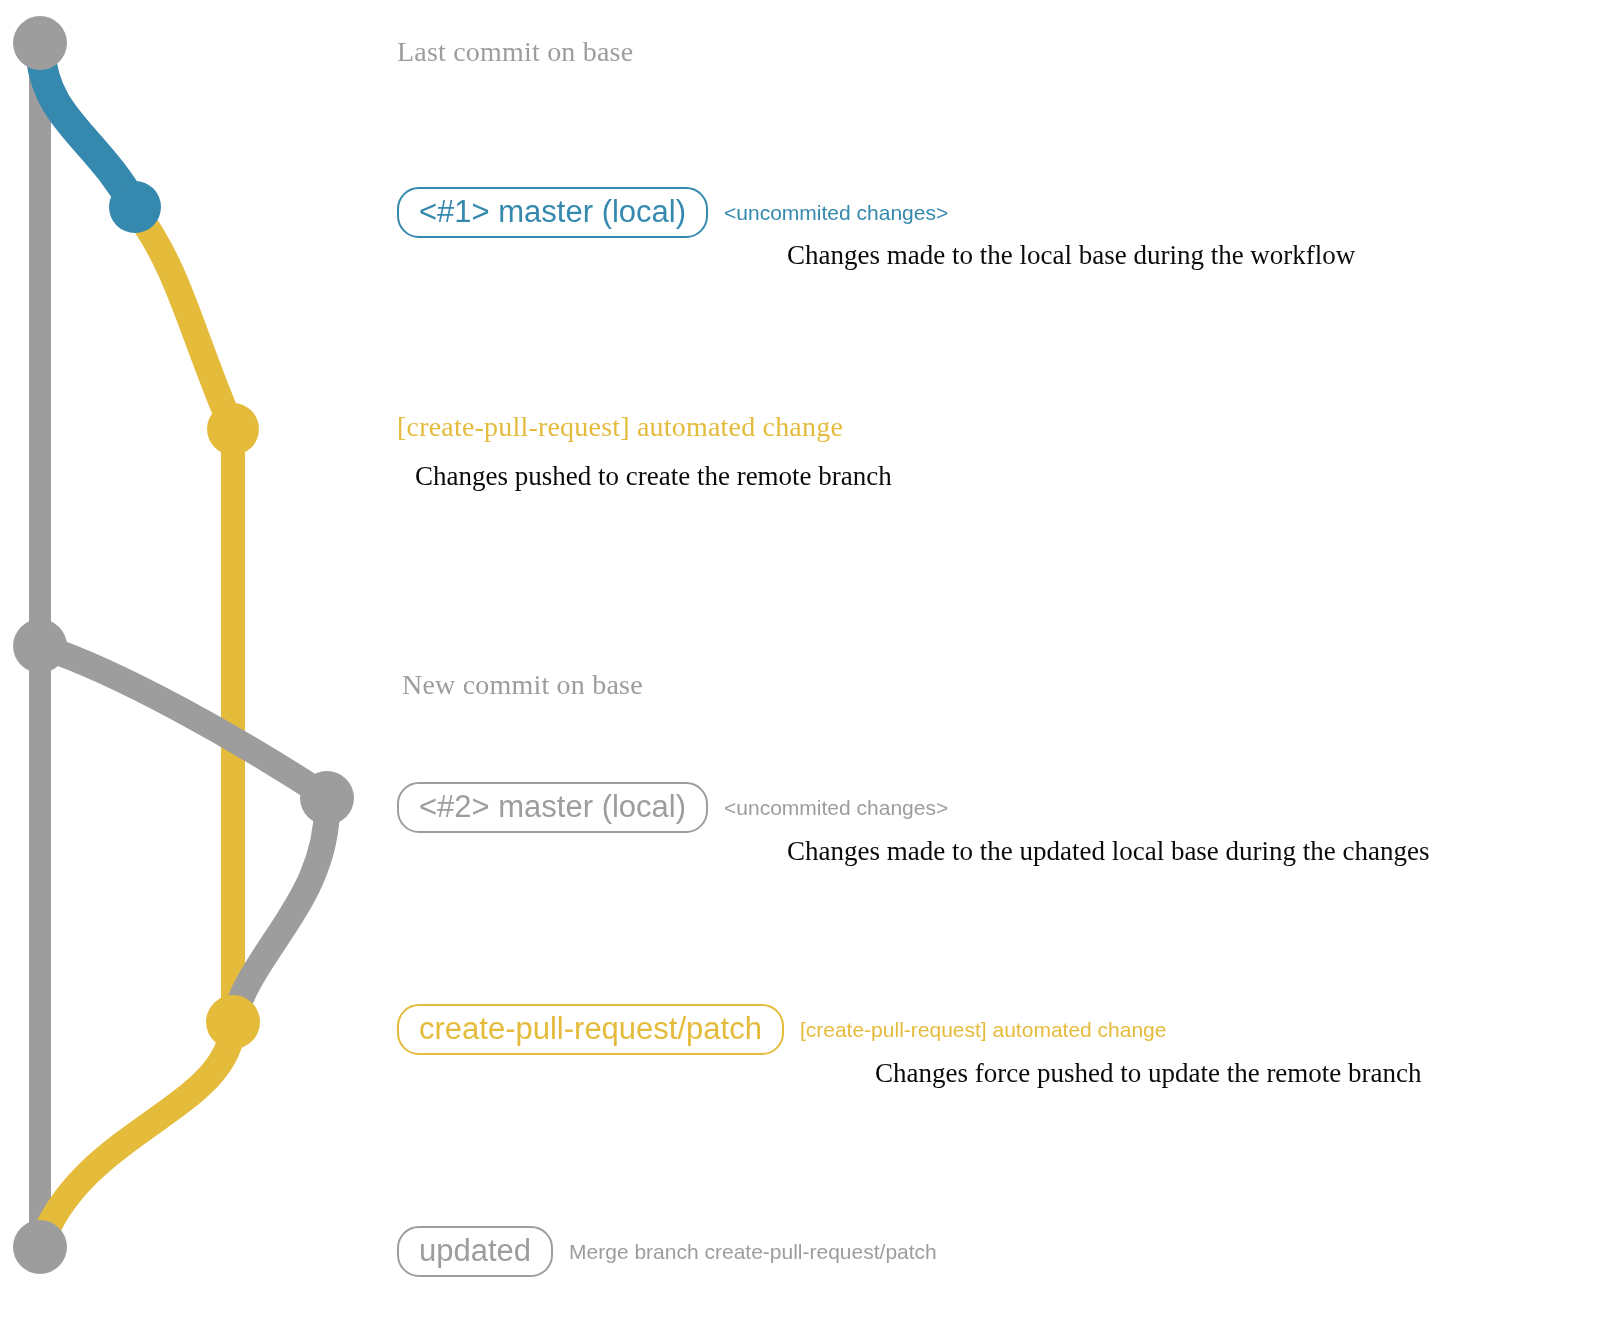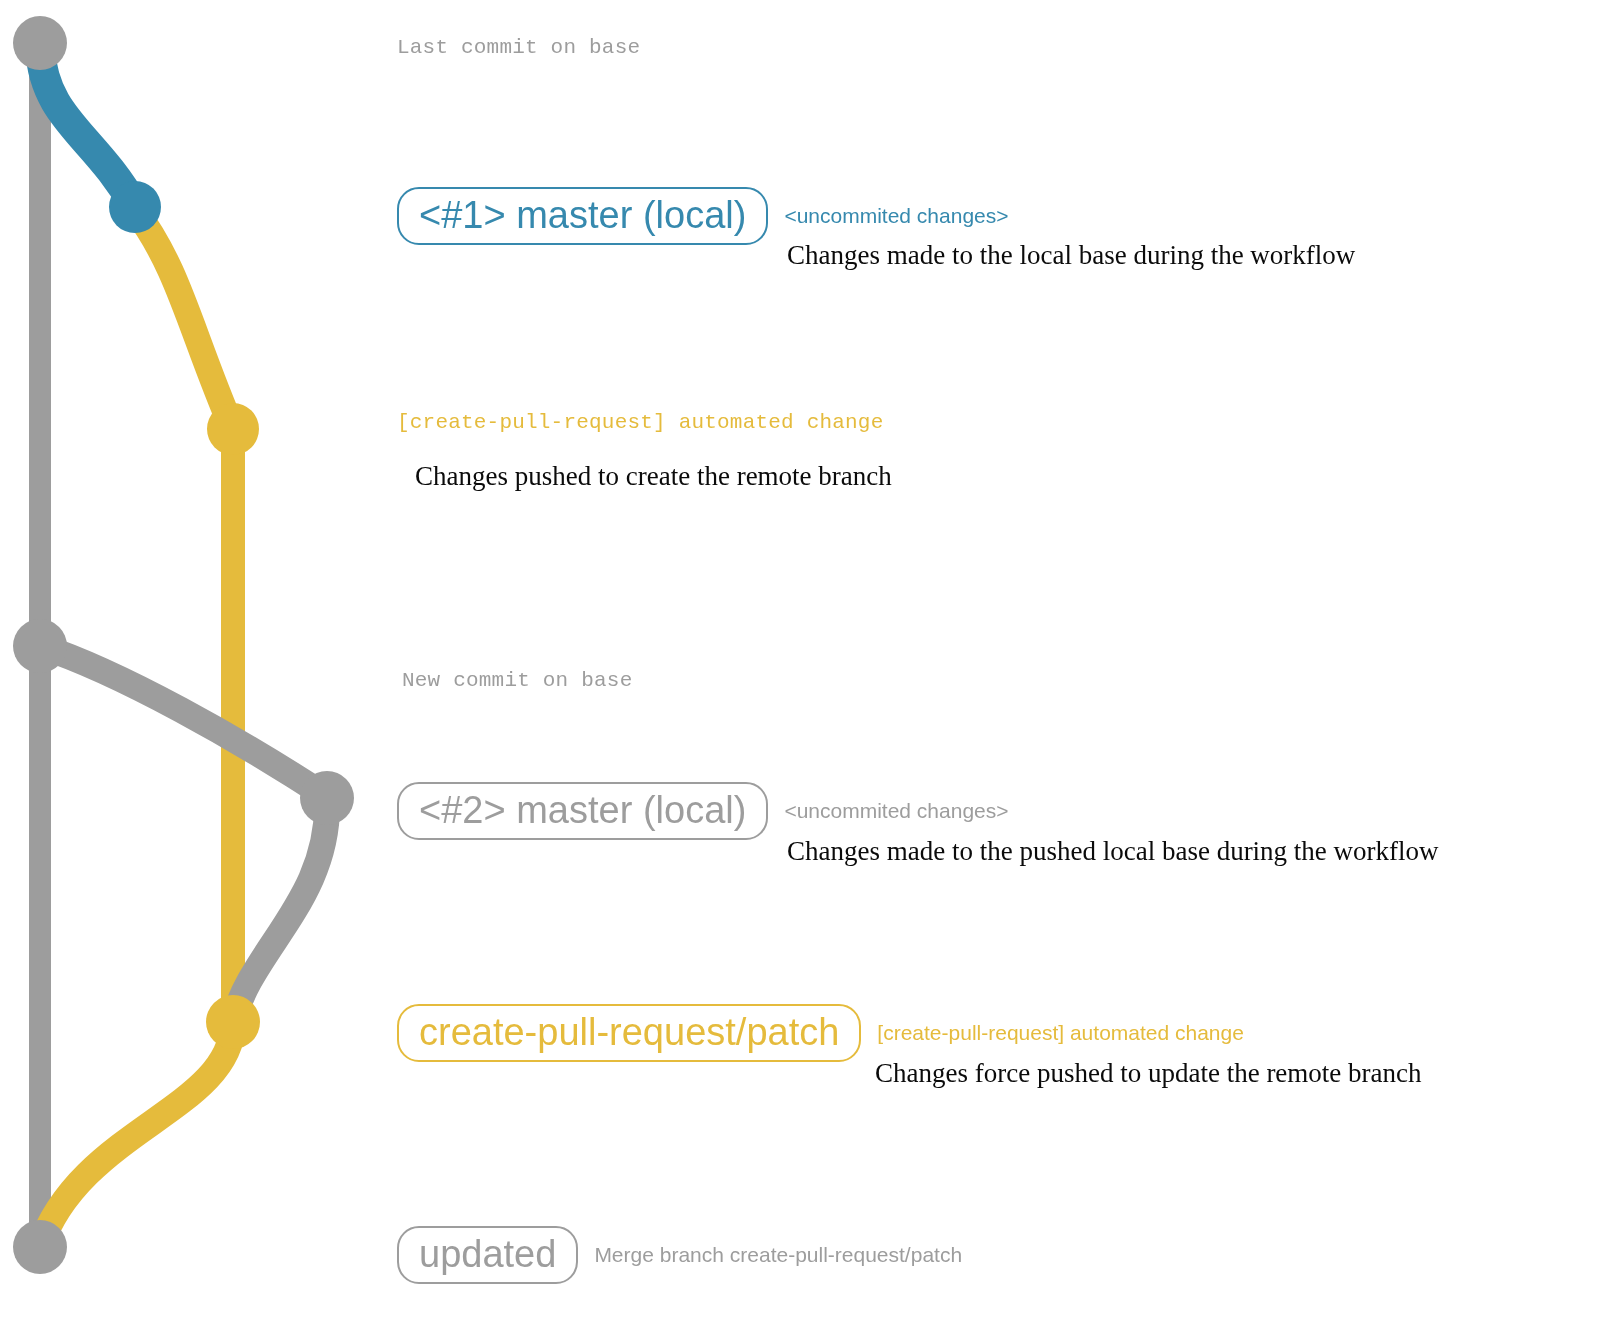--- a/index.html
+++ b/index.html
@@ -22,33 +22,33 @@
     width: 1618px;
     height: 1344px;
   }
   .row {
     position: absolute;
     display: flex;
     align-items: center;
     white-space: nowrap;
   }
   .plain-label {
-    font-family: Liberation Mono, monospace;
-    font-size: 21px;
+    font-family: Liberation Serif, serif;
+    font-size: 28px;
     letter-spacing: 0.2px;
   }
   .pill {
     display: inline-flex;
     align-items: center;
     justify-content: center;
     border: 2px solid currentColor;
     border-radius: 22px;
     padding: 7px 20px 9px 20px;
     font-family: "Liberation Sans", sans-serif;
-    font-size: 38px;
+    font-size: 31px;
     line-height: 1;
     box-sizing: border-box;
   }
   .pill-text {
     display: inline-block;
   }
   .after-pill {
     font-family: Liberation Sans, sans-serif;
     font-size: 21px;
     margin-left: 16px;
@@ -113,21 +113,21 @@
   <div class="row" style="left:402px; top:630px;margin-top:39px;">
     <span class="plain-label c-gray">New commit on base</span>
   </div>
 
   <div class="row" style="left:397px; top:782px;">
     <span class="pill c-gray">
       <span class="pill-text">&lt;#2&gt; master (local)</span>
     </span>
     <span class="after-pill c-gray">&lt;uncommited changes&gt;</span>
   </div>
-  <div class="desc" style="left:787px; top:836px;">Changes made to the pushed local base during the workflow</div>
+  <div class="desc" style="left:787px; top:836px;">Changes made to the updated local base during the changes</div>
 
   <div class="row" style="left:397px; top:1004px;">
     <span class="pill c-gold">
       <span class="pill-text">create-pull-request/patch</span>
     </span>
     <span class="after-pill c-gold">[create-pull-request] automated change</span>
   </div>
   <div class="desc" style="left:875px; top:1058px;">Changes force pushed to update the remote branch</div>
 
   <div class="row" style="left:397px; top:1226px;">

